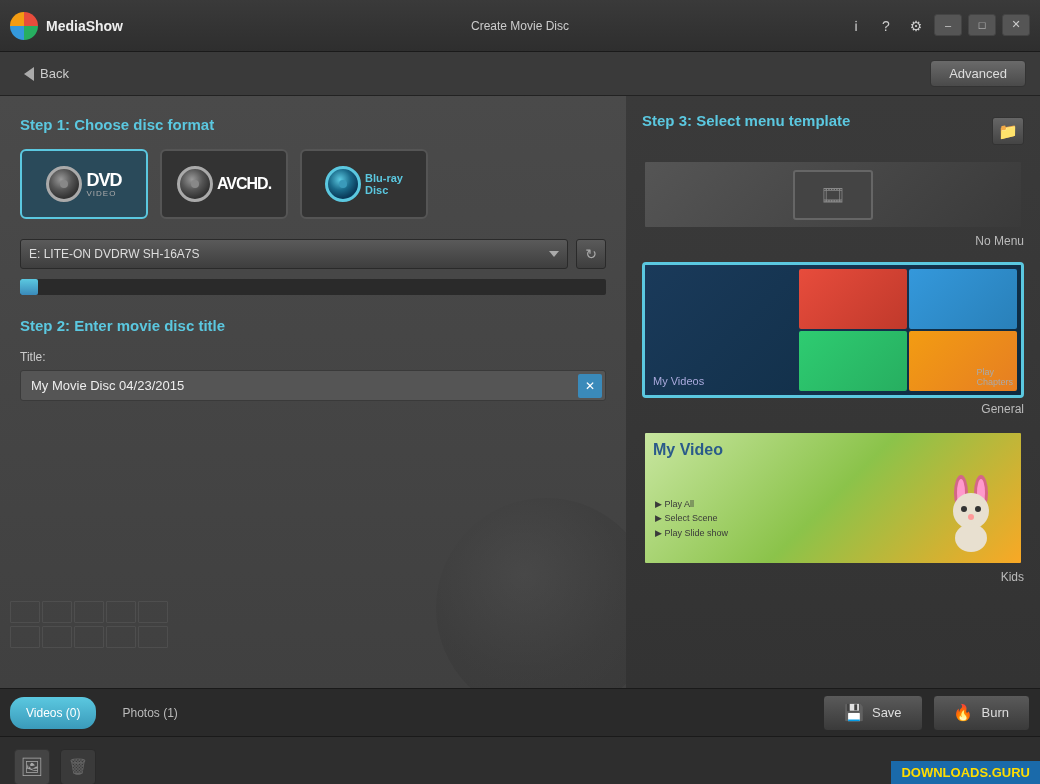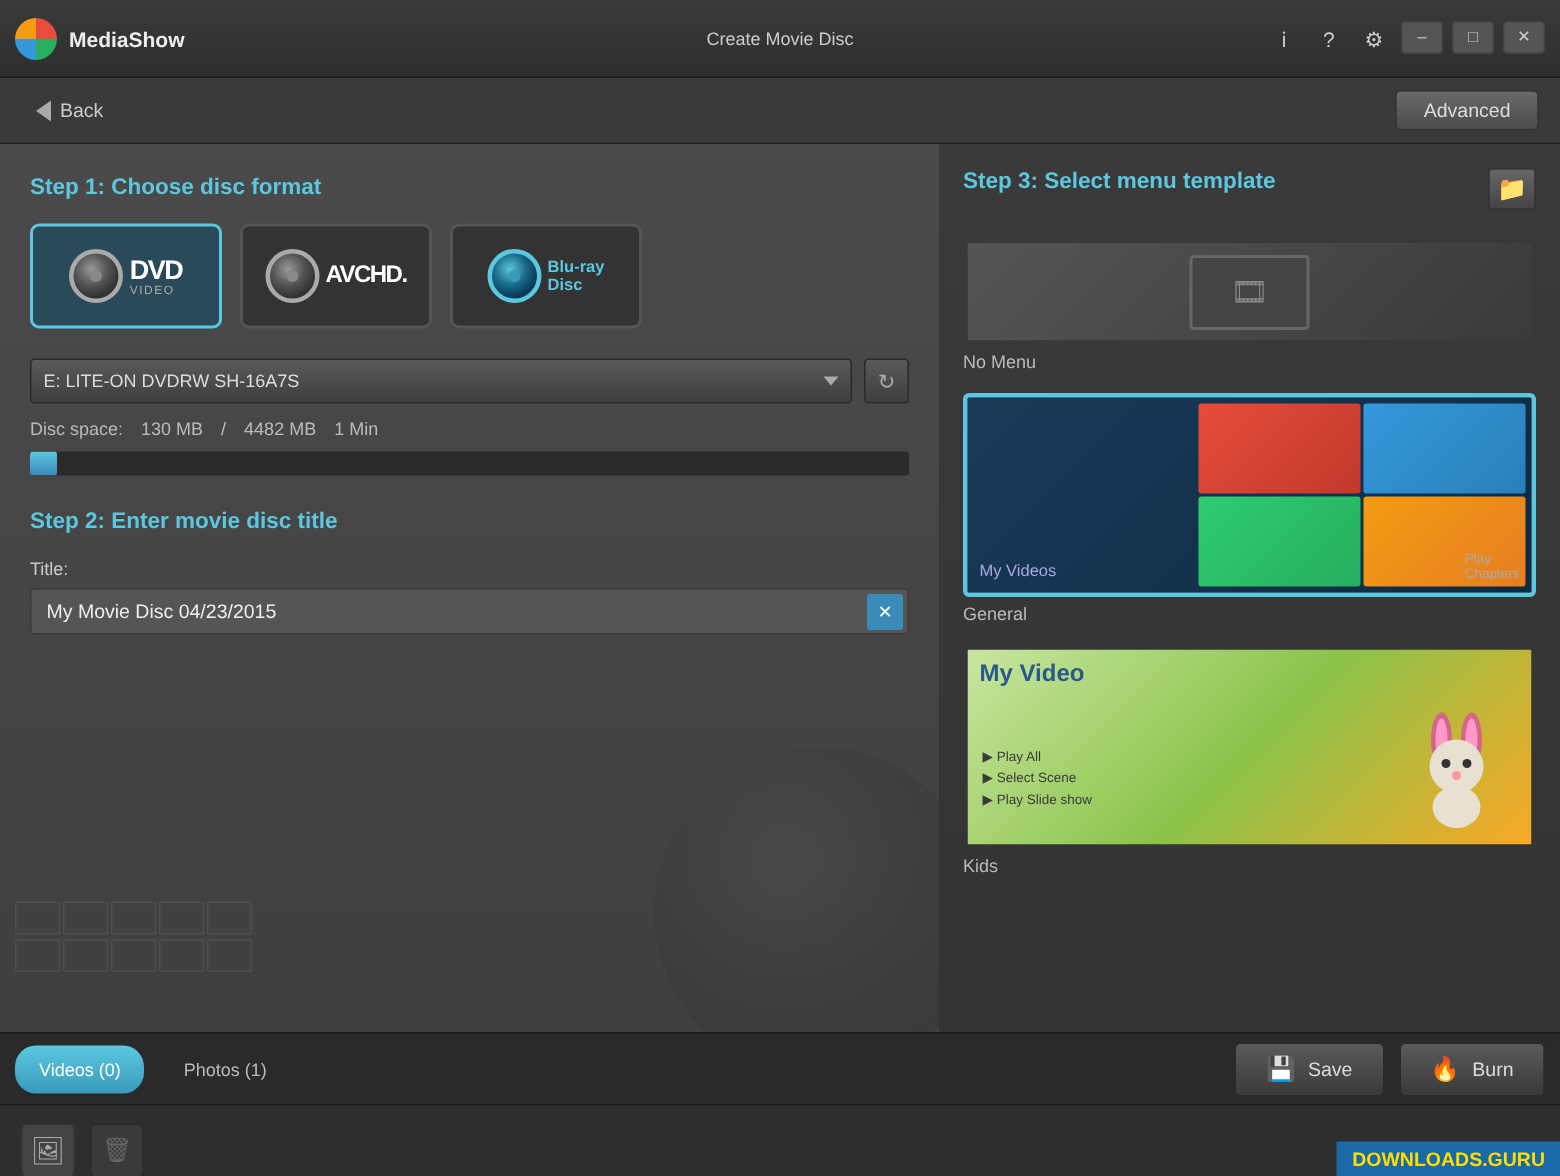--- a/index.html
+++ b/index.html
@@ -348,21 +348,21 @@
       overflow-y: auto;
       position: relative;
     }
     .right-panel::-webkit-scrollbar { width: 10px; }
     .right-panel::-webkit-scrollbar-track { background: #2a2a2a; }
     .right-panel::-webkit-scrollbar-thumb { background: #555; border-radius: 2px; }
 
     .step3-header {
       display: flex;
       justify-content: space-between;
-      align-items: flex-start;
+      align-items: flex-end;
       margin-bottom: 14px;
     }
     .folder-btn {
       width: 32px;
       height: 28px;
       background: linear-gradient(180deg, #666 0%, #444 100%);
       border: 1px solid #333;
       border-radius: 3px;
       display: flex;
       align-items: center;
@@ -380,21 +380,21 @@
     .template-card.selected .template-img-wrap {
       border: 3px solid #5bc8e0;
     }
     .template-img-wrap {
       border: 3px solid transparent;
       border-radius: 4px;
       overflow: hidden;
       margin-bottom: 4px;
     }
     .template-label {
-      text-align: left;
+      text-align: right;
       font-size: 12px;
       color: #bbb;
     }
 
     
     .no-menu-img {
       width: 100%;
       height: 65px;
       background: linear-gradient(135deg, #555 0%, #3a3a3a 100%);
       display: flex;
@@ -689,27 +689,20 @@
       </div>
 
       <div class="drive-row">
         <div class="drive-select">
           <span>E: LITE-ON DVDRW SH-16A7S</span>
           <span class="dropdown-arrow"></span>
         </div>
         <div class="refresh-btn">↻</div>
       </div>
 
-      <div class="disc-space-row">
-        <span>Disc space:</span>
-        <span>130 MB</span>
-        <span>/</span>
-        <span>4482 MB</span>
-        <span>1 Min</span>
-      </div>
       <div class="progress-bar-container">
         <div class="progress-bar-fill"></div>
       </div>
     </div>
 
     <div class="step2">
       <div class="step-title">Step 2: Enter movie disc title</div>
       <div class="title-label">Title:</div>
       <div class="title-input-row">
         <input class="title-input" type="text" value="My Movie Disc 04/23/2015" style="">

